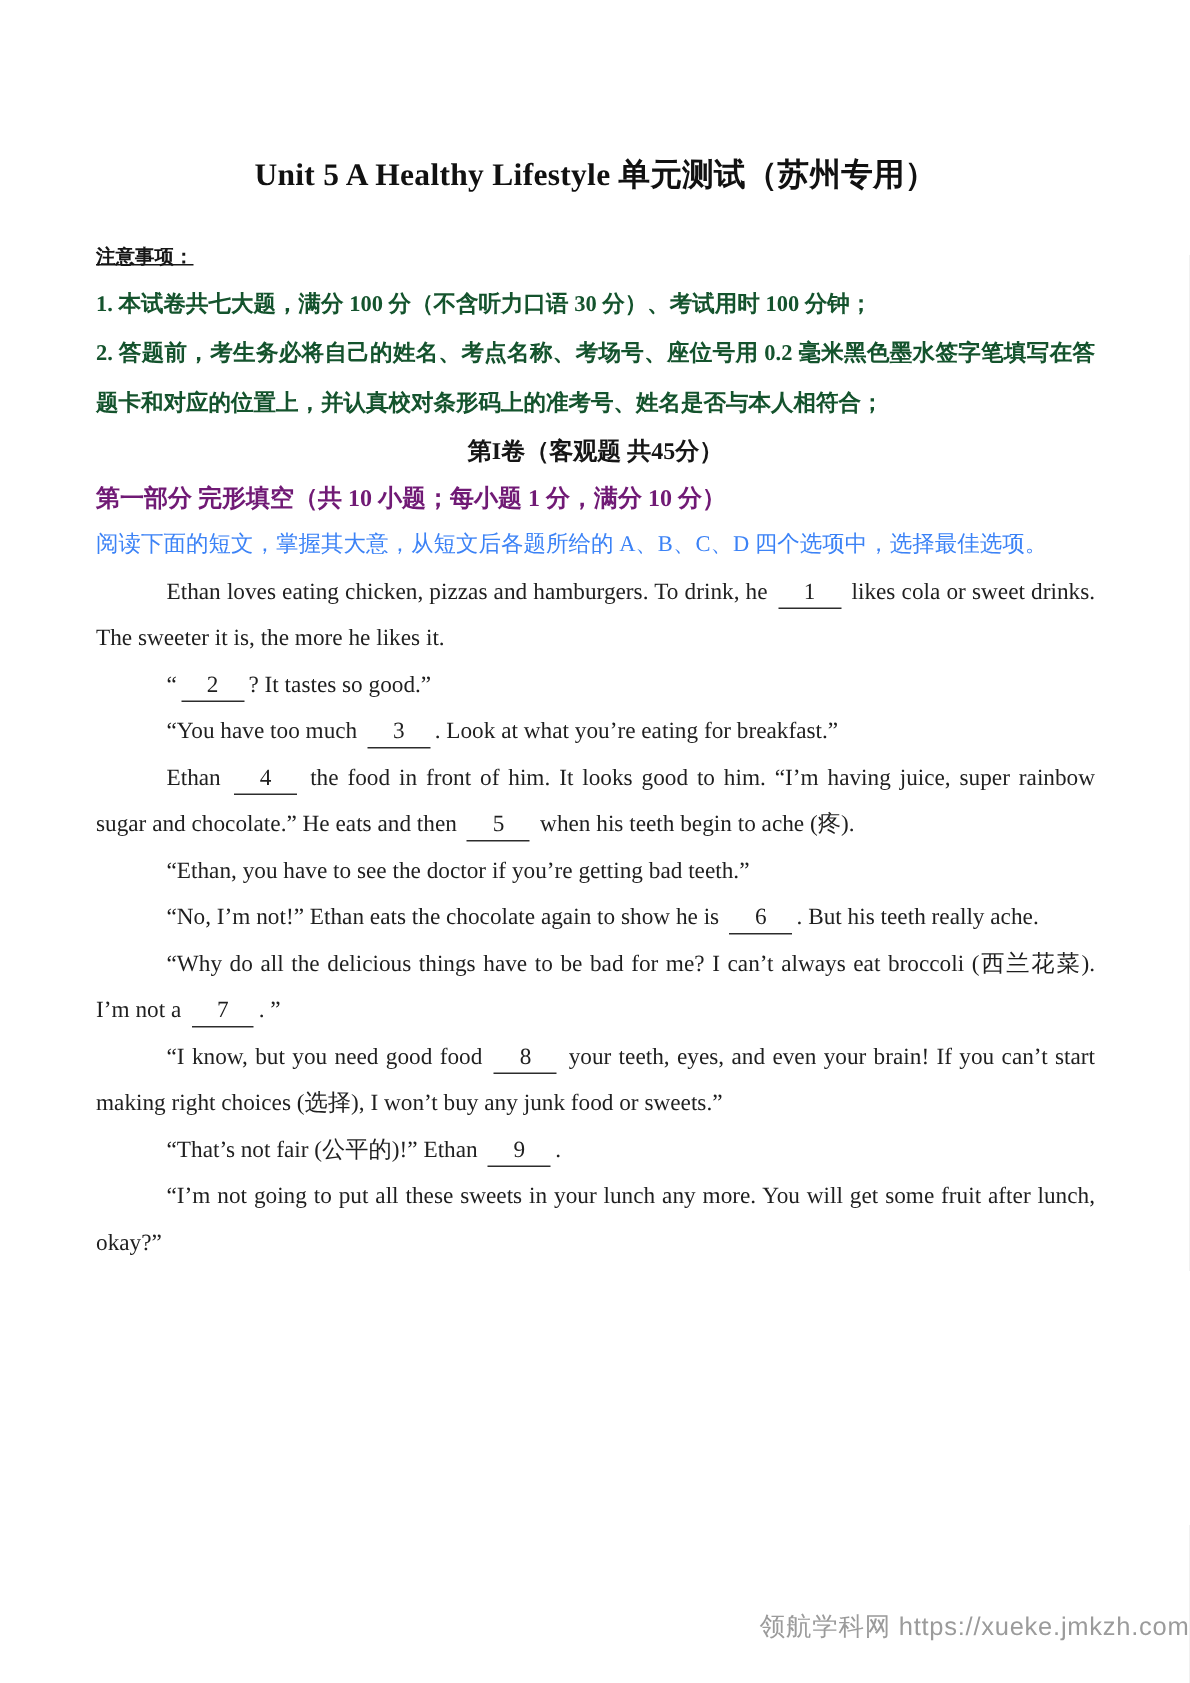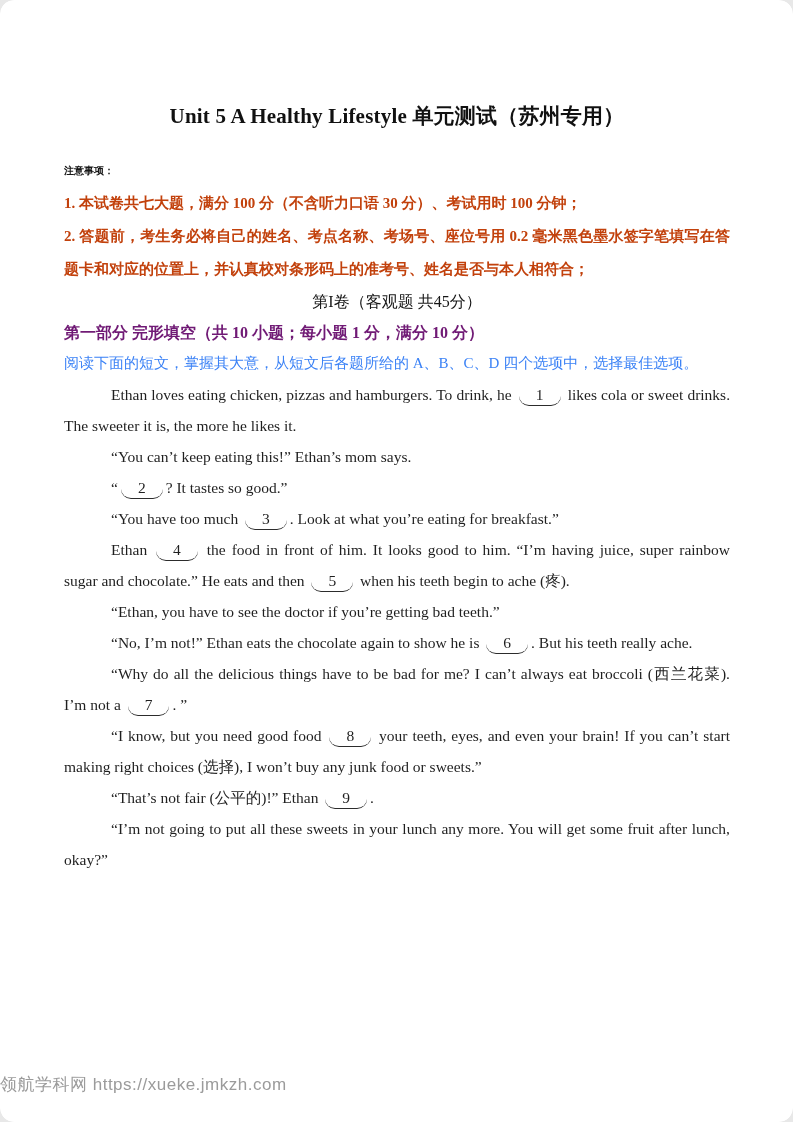--- a/index.html
+++ b/index.html
@@ -1,15 +1,15 @@
 <!DOCTYPE html>
 <html><head>
 <meta charset="utf-8">
 <style>
-  * { margin: 0; padding: 0; box-sizing: border-box; border-radius: 14px; }
+  * { margin: 0; padding: 0; box-sizing: border-box; }
   html, body { background: #e8e8e8; }
   body { font-family: "Liberation Serif", "DejaVu Serif", serif; }
   .page {
     position: relative;
     width: 793px;
     height: 1122px;
     margin: 0 auto;
     background: #ffffff;
     color: #1c1c1c;
     padding: 102px 63px 0 64px;
@@ -18,34 +18,35 @@
   .doc-title {
     text-align: center;
     font-size: 21px;
     font-weight: 700;
     color: #111111;
     margin-bottom: 24px;
     letter-spacing: 0.2px;
   }
   .notice-heading {
     font-weight: 700;
-    font-size: 10px;
+    font-size: 13px;
     line-height: 33px;
     color: #161616;
+    text-decoration: underline;
   }
   .notice-item {
     font-weight: 700;
     font-size: 15px;
     line-height: 33px;
     text-align: justify;
-    color: #c2410c;
+    color: #14532d;
   }
   .volume-header {
     text-align: center;
-    font-weight: 400;
+    font-weight: 700;
     font-size: 16px;
     line-height: 31px;
     color: #161616;
   }
   .part-header {
     font-weight: 700;
     font-size: 16px;
     line-height: 31px;
     color: #701a75;
   }
@@ -68,21 +69,21 @@
     text-align: center;
     border-bottom: 1.2px solid #2c2c2c;
     padding: 0 17px;
     margin: 0 3px;
   }
   .footer {
     position: absolute;
     left: 0;
     right: 0;
     bottom: 26px;
-    text-align: left;
+    text-align: right;
     font-family: "Liberation Sans", "DejaVu Sans", sans-serif;
     font-size: 17px;
     color: #9b9b9b;
     letter-spacing: 0.5px;
   }
 </style>
 </head>
 <body>
 
 <div class="page">
@@ -98,21 +99,20 @@
   </div>
 
   <div class="volume-header">第I卷（客观题 共45分）</div>
 
   <div class="part-header">第一部分 完形填空（共 10 小题；每小题 1 分，满分 10 分）</div>
 
   <div class="part-instruction">阅读下面的短文，掌握其大意，从短文后各题所给的 A、B、C、D 四个选项中，选择最佳选项。</div>
 
   <div class="passage">
       <p class="para">Ethan loves eating chicken, pizzas and hamburgers. To drink, he <span class="blank">1</span> likes cola or sweet drinks. The sweeter it is, the more he likes it.</p>
-      <p class="para">“You can’t keep eating this!” Ethan’s mom says.</p>
       <p class="para">“<span class="blank">2</span>? It tastes so good.”</p>
       <p class="para">“You have too much <span class="blank">3</span>. Look at what you’re eating for breakfast.”</p>
       <p class="para">Ethan <span class="blank">4</span> the food in front of him. It looks good to him. “I’m having juice, super rainbow sugar and chocolate.” He eats and then <span class="blank">5</span> when his teeth begin to ache (疼).</p>
       <p class="para">“Ethan, you have to see the doctor if you’re getting bad teeth.”</p>
       <p class="para">“No, I’m not!” Ethan eats the chocolate again to show he is <span class="blank">6</span>. But his teeth really ache.</p>
       <p class="para">“Why do all the delicious things have to be bad for me? I can’t always eat broccoli (西兰花菜). I’m not a <span class="blank">7</span>. ”</p>
       <p class="para">“I know, but you need good food <span class="blank">8</span> your teeth, eyes, and even your brain! If you can’t start making right choices (选择), I won’t buy any junk food or sweets.”</p>
       <p class="para">“That’s not fair (公平的)!” Ethan <span class="blank">9</span>.</p>
       <p class="para">“I’m not going to put all these sweets in your lunch any more. You will get some fruit after lunch, okay?”</p>
     </div>

